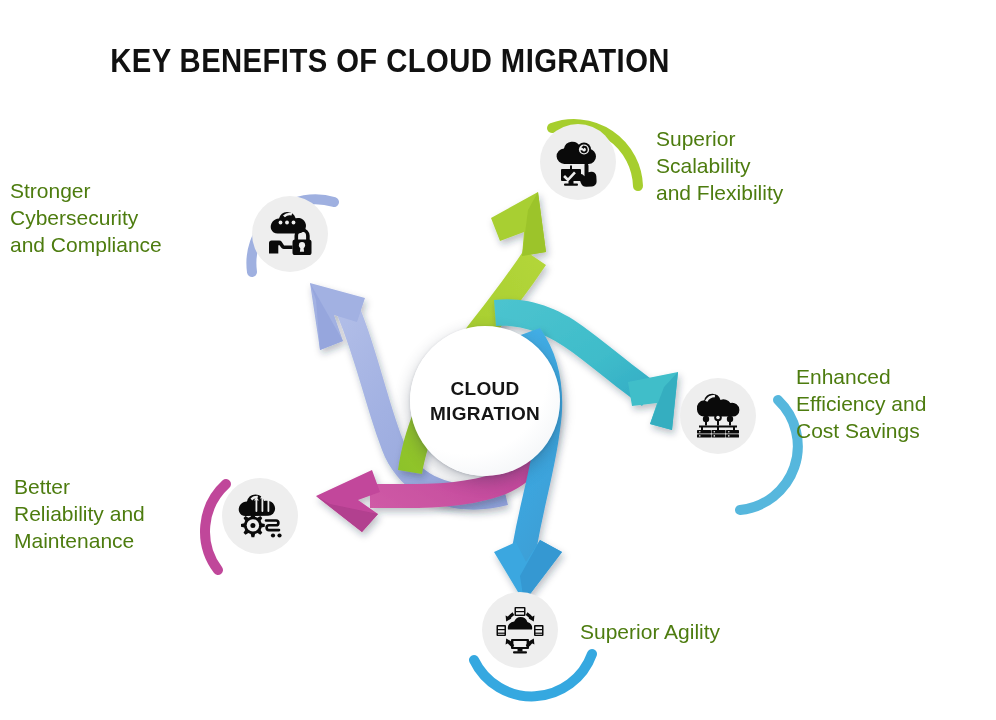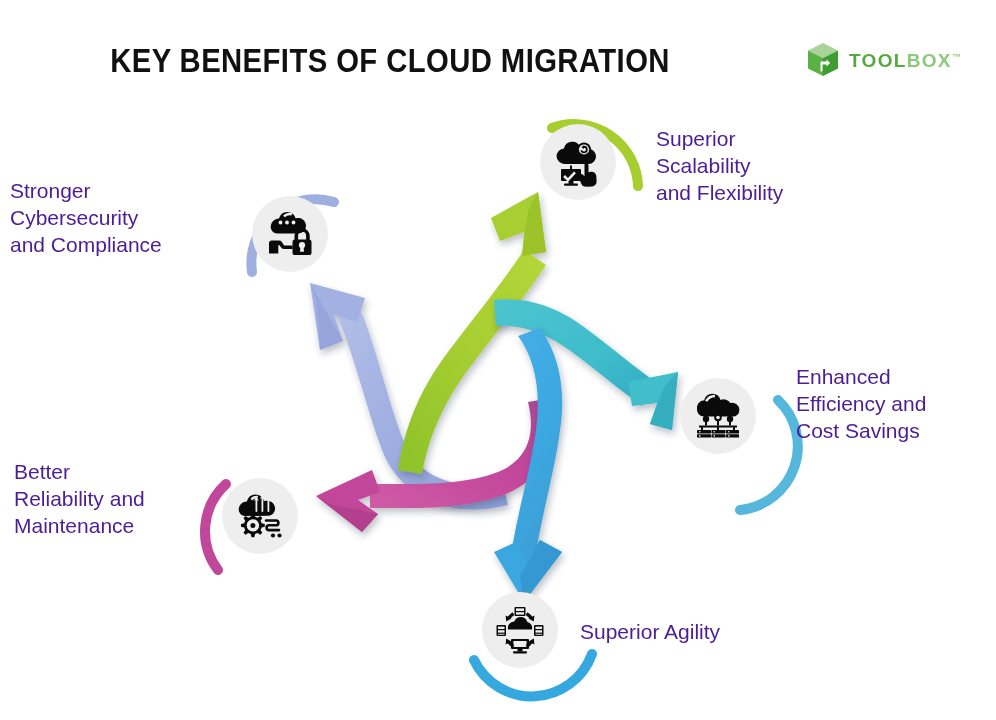--- a/index.html
+++ b/index.html
@@ -98,59 +98,50 @@
     display: flex;
     align-items: center;
     justify-content: center;
     z-index: 8;
   }
   .node-circle svg { display: block; }
   .node-label {
     position: absolute;
     font-size: 21px;
     line-height: 1.28;
-    color: #4c1d95;
+    color: #4d7c0f;
     white-space: pre-line;
     z-index: 9;
   }
   .lbl-right { text-align: left; }
   .lbl-left  { }
 
   
   #node-scalability .node-circle { left: 540px; top: 124px; }
   #node-scalability .node-label  { left: 656px; top: 126px; width: 230px; }
 
   #node-cyber .node-circle { left: 252px; top: 196px; }
   #node-cyber .node-label  { left: 10px;  top: 178px; width: 228px; }
 
   #node-efficiency .node-circle { left: 680px; top: 378px; }
   #node-efficiency .node-label  { left: 796px; top: 364px; width: 196px; }
 
   #node-reliability .node-circle { left: 222px; top: 478px; }
-  #node-reliability .node-label  { left: 14px;  top: 459px; width: 196px; }
+  #node-reliability .node-label  { left: 14px;  top: 474px; width: 196px; }
 
   #node-agility .node-circle { left: 482px; top: 592px; }
   #node-agility .node-label  { left: 580px; top: 619px; width: 230px; }
 </style>
 </head>
 <body>
 
 <div id="canvas">
 
   <div id="title">KEY BENEFITS OF CLOUD MIGRATION</div>
 
-  <div id="logo">
-    <svg class="cube" viewBox="0 0 34 36">
-      <polygon points="17,1 32,8.5 17,16 2,8.5" fill="#a8d49a"></polygon>
-      <polygon points="2,8.5 17,16 17,34 2,26.5" fill="#5cb144"></polygon>
-      <polygon points="17,16 32,8.5 32,26.5 17,34" fill="#3f9c33"></polygon>
-      <path d="M14.5,19.5 L20.5,19.5 L20.5,17.5 L24.2,21.0 L20.5,24.5 L20.5,22.5 L16.5,22.5 L16.5,29.0 L14.5,29.8 Z" fill="#ffffff"></path>
-    </svg>
-    <span class="wordmark"><span class="wm-tool">TOOL</span><span class="wm-box">BOX</span><span class="wm-tm">™</span></span>
-  </div>
 
   <svg id="diagram" viewBox="0 0 996 720">
     <defs>
       <linearGradient id="gradGreen" x1="0" y1="1" x2="1" y2="0">
         <stop offset="0%" stop-color="#8cc22a"></stop>
         <stop offset="55%" stop-color="#a8cf31"></stop>
         <stop offset="100%" stop-color="#b4d63a"></stop>
       </linearGradient>
       <linearGradient id="gradPurple" x1="1" y1="1" x2="0" y2="0">
         <stop offset="0%" stop-color="#8fa0d8"></stop>
@@ -239,20 +230,24 @@
                C 560,356 566,392 560,430
                C 554,476 540,520 534,566
                L 510,562
                C 516,516 530,474 536,430
                C 541,394 536,360 518,336 Z" fill="url(#gradBlue)"></path>
       <polygon points="524,602 494,552 516,542 526,562 540,540 562,552" fill="#3ba7e0"></polygon>
       <polygon points="524,602 562,552 540,540 520,576" fill="#3498d2"></polygon>
     </g>
   </svg>
 
+  <div id="hub">
+    <div class="hub-line">CLOUD</div>
+    <div class="hub-line">MIGRATION</div>
+  </div>
 
   <div class="node" id="node-scalability">
     <div class="node-circle">
       <svg width="54" height="54" viewBox="0 0 54 54">
         <g fill="#0a0a0a">
           <path d="M13,13.5 a8.5,8.5 0 0 1 16,-2 a7,7 0 0 1 9.5,2.2 a8,8 0 0 1 6.5,7.8 a7.4,7.4 0 0 1 -7.4,7.4 L13.6,28.9 a7.7,7.7 0 0 1 -0.6,-15.4 Z"></path>
           <circle cx="33" cy="14.5" r="7" fill="#0a0a0a"></circle>
           <circle cx="33" cy="14.5" r="5.1" fill="#eeeeee"></circle>
           <path d="M33,10.8 a3.7,3.7 0 1 1 -3.6,4.5 l1.9,0 a1.9,1.9 0 1 0 1.7,-2.6 l0,1.4 l-2.7,-1.9 l2.7,-1.9 Z" fill="#0a0a0a"></path>
           <rect x="19" y="30.5" width="2" height="4"></rect>

